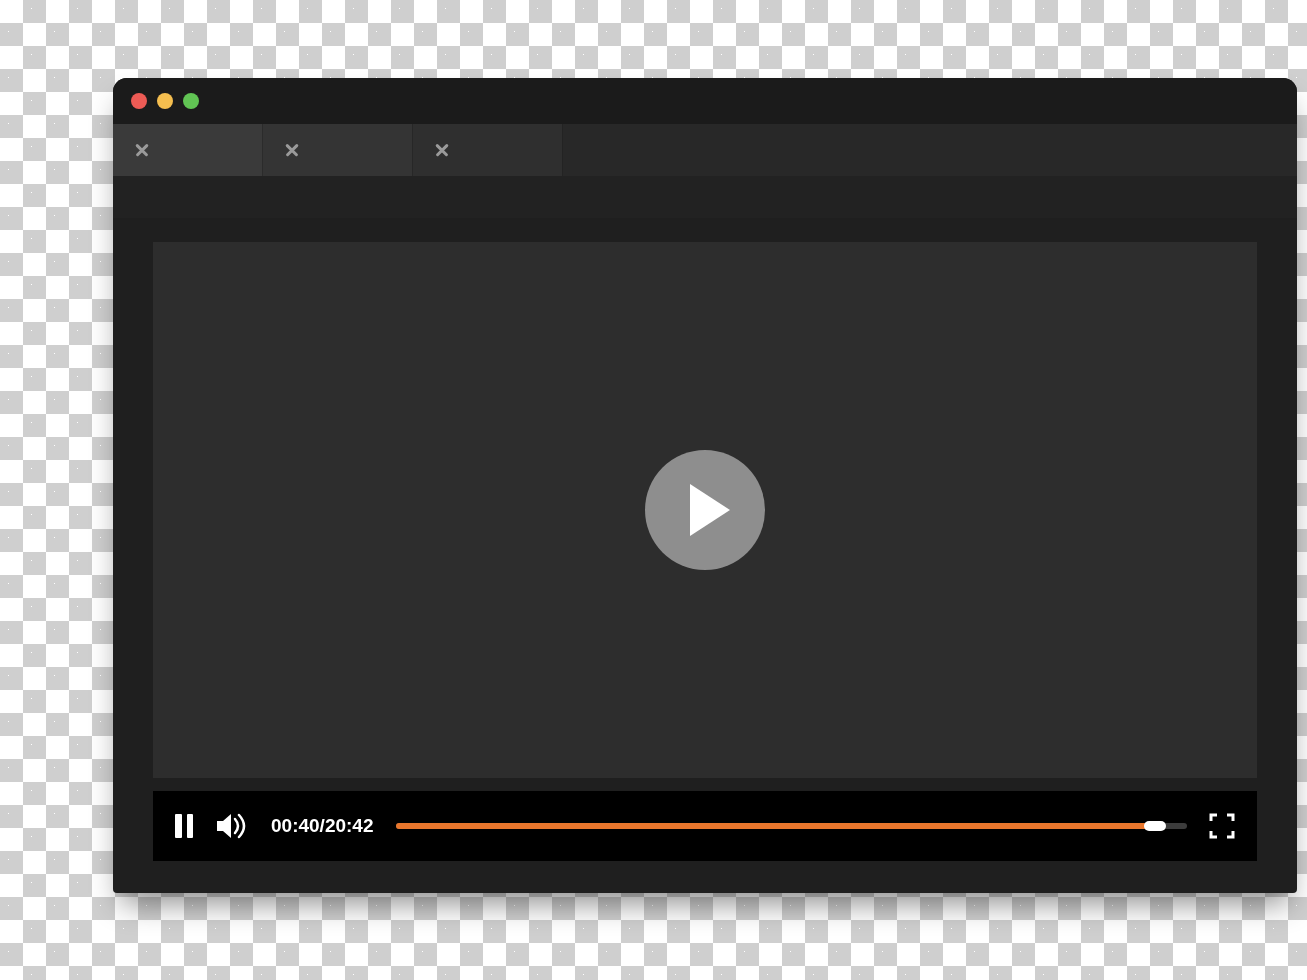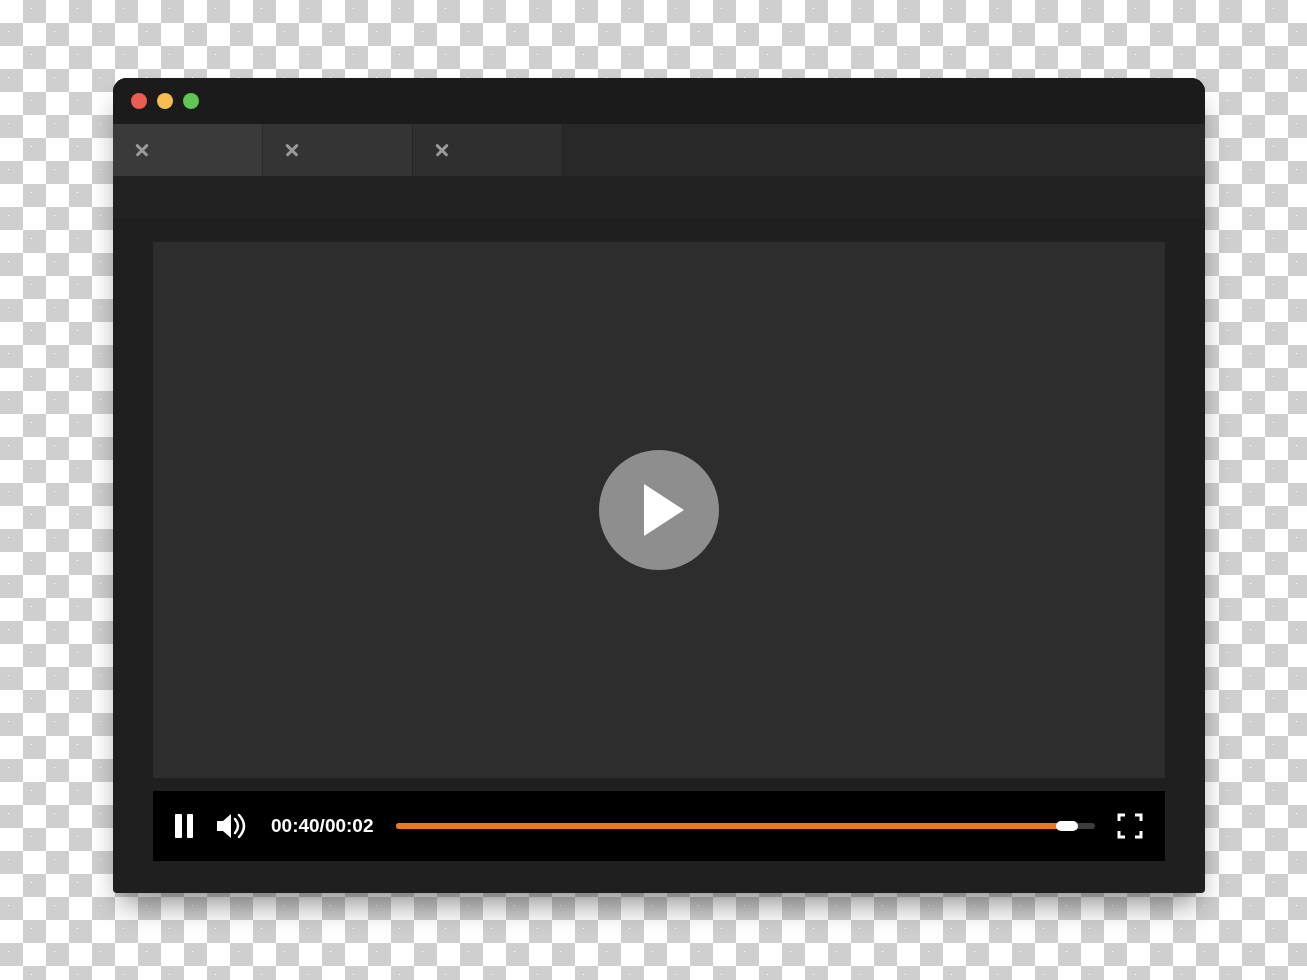--- a/index.html
+++ b/index.html
@@ -19,21 +19,21 @@
       linear-gradient(45deg, #cfcfcf 25%, transparent 25%, transparent 75%, #cfcfcf 75%, #cfcfcf),
       linear-gradient(45deg, #cfcfcf 25%, transparent 25%, transparent 75%, #cfcfcf 75%, #cfcfcf);
     background-size: 46px 46px;
     background-position: 0 0, 23px 23px;
   }
 
   .window {
     position: absolute;
     left: 113px;
     top: 78px;
-    width: 1092px;
+    width: 1184px;
     height: 815px;
     background: #1f1f1f;
     border-radius: 14px 14px 4px 4px;
     box-shadow: 0 18px 30px -8px rgba(0,0,0,0.45);
     overflow: hidden;
   }
 
   
   .titlebar {
     height: 46px;
@@ -229,21 +229,21 @@
     <div class="volume-icon">
       <svg viewBox="0 0 34 28">
         <path d="M2 9 h6 l8 -7 v24 l-8 -7 h-6 z"></path>
         <path d="M20 7 q6 7 0 14" fill="none" stroke="#ffffff" stroke-width="2.5" stroke-linecap="round"></path>
         <path d="M24 3 q10 11 0 22" fill="none" stroke="#ffffff" stroke-width="2.5" stroke-linecap="round"></path>
       </svg>
     </div>
     <div class="time">
       <span>00:40</span>
       <span>/</span>
-      <span>00:02</span>
+      <span>20:42</span>
     </div>
     <div class="progress">
       <div class="progress-fill" style="width: 96%;"></div>
       <div class="progress-thumb" style="left: 96%;"></div>
     </div>
     <div class="fullscreen-icon">
       <svg viewBox="0 0 26 26">
         <path d="M2 8 V2 H8"></path>
         <path d="M18 2 H24 V8"></path>
         <path d="M24 18 V24 H18"></path>

